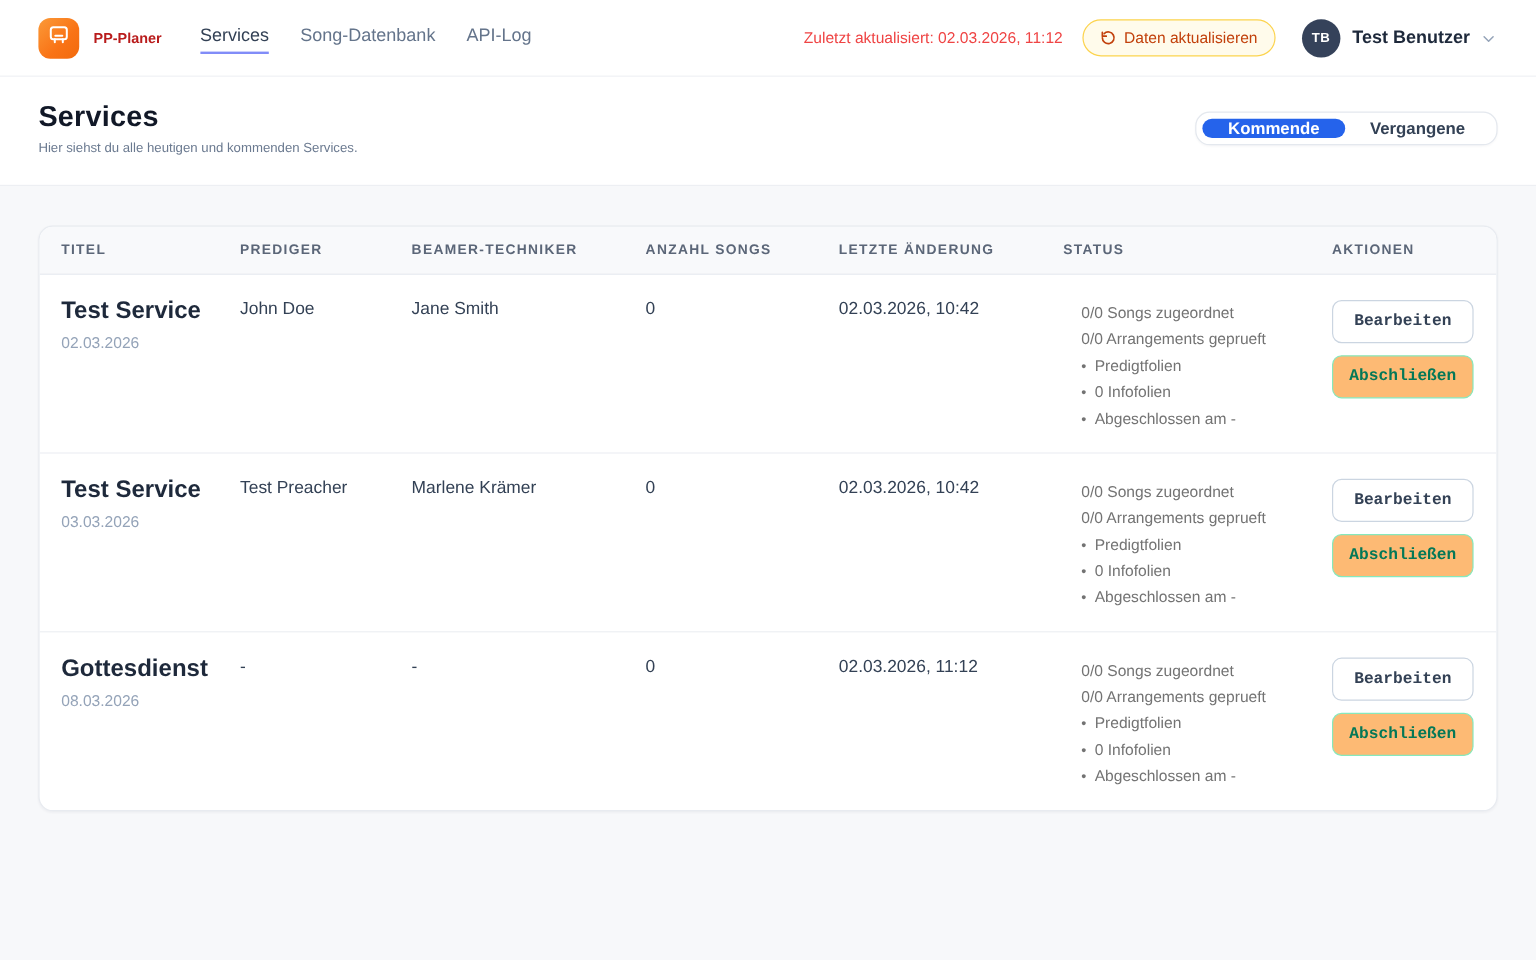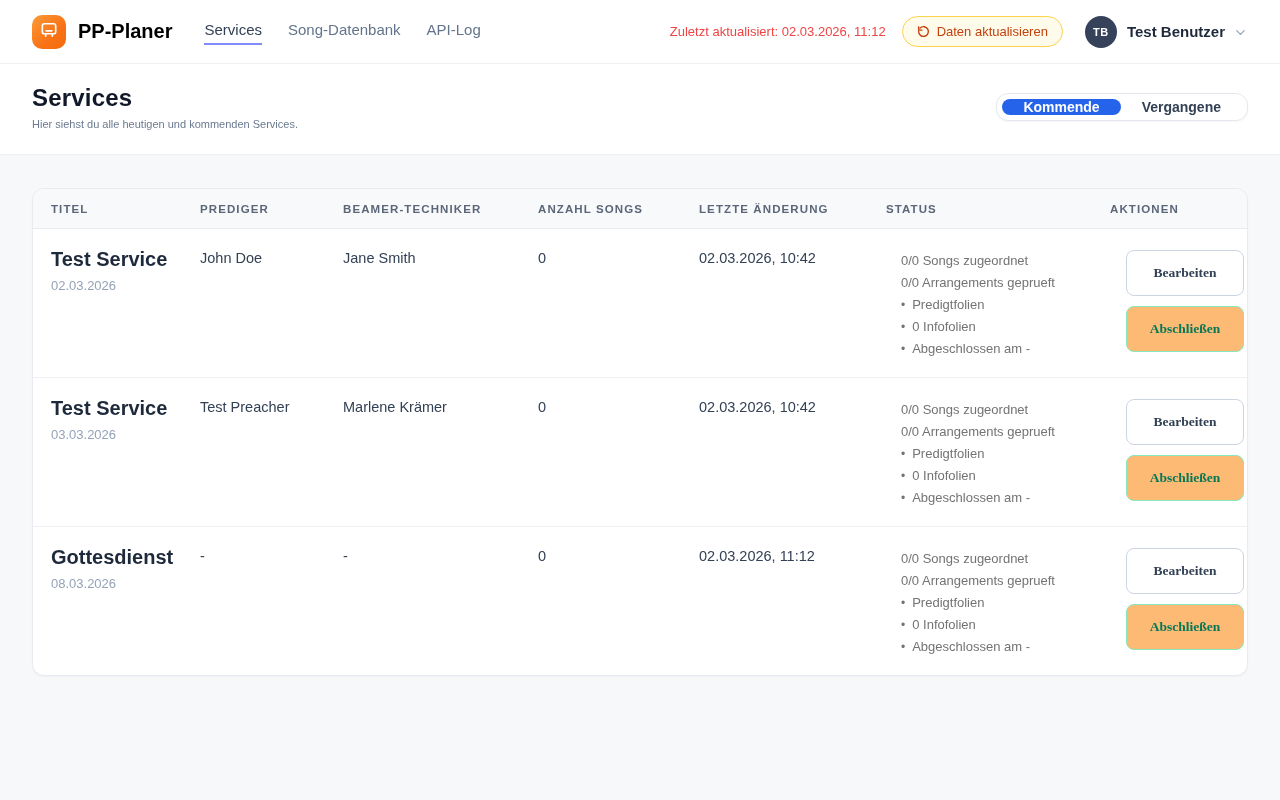--- a/index.html
+++ b/index.html
@@ -15,21 +15,21 @@
   .topbar {
     height:64px; background:#ffffff; border-bottom:1px solid #edeff3;
     display:flex; align-items:center; padding:0 32px;
   }
   .logo {
     width:34px; height:34px; border-radius:10px;
     background:linear-gradient(135deg,#fb9a38 0%,#f97316 60%,#f26a0c 100%);
     display:flex; align-items:center; justify-content:center; flex:0 0 auto;
   }
   .logo svg { width:20px; height:20px; }
-  .brand { font-size:20px; font-weight:700; color:#000000; margin-left:12px; }
+  .brand { font-size:12px; font-weight:700; color:#b91c1c; margin-left:12px; }
   .nav { display:flex; align-items:center; gap:26px; margin-left:32px; margin-top:2px; }
   .nav-link {
     font-size:15px; color:#64748b; text-decoration:none; cursor:pointer;
     padding-bottom:5px; border-bottom:2.5px solid transparent;
   }
   .nav-link.active { color:#334155; font-weight:500; border-bottom-color:#818cf8; }
   .topbar-right { margin-left:auto; display:flex; align-items:center; }
   .last-updated { font-size:13px; color:#ef4444; margin-right:16px; }
   .refresh-btn {
     display:flex; align-items:center; gap:7px;
@@ -87,21 +87,21 @@
   }
   .trow { border-bottom:1px solid #edeff3; padding-top:19px; padding-bottom:17px; min-height:137px; align-items:start; }
   .trow:last-child { border-bottom:none; }
   .cell-title { font-size:20px; font-weight:600; color:#1e293b; }
   .cell-date { font-size:13px; color:#94a3b8; margin-top:7px; }
   .cell-text { font-size:14.5px; color:#334155; padding-top:2px; }
   .status { font-size:13px; color:#737373; line-height:22px; padding-top:2px;margin-left:15px; }
   .status-bullets { list-style:none; }
   .status-bullets li::before { content:"•"; margin-right:7px; font-size:12px; }
   .actions { display:flex; flex-direction:column; gap:10px; padding-top:2px; padding-right:1px; }
-  .btn { height:46px; border-radius:8px; font-family:Liberation Serif, serif; font-size:13.5px; cursor:pointer; width:100%;margin-left:16px; }
+  .btn { height:36px; border-radius:8px; font-family:Liberation Mono, monospace; font-size:13.5px; cursor:pointer; width:100%; }
   .btn-edit { background:#ffffff; border:1px solid #cbd5e1; color:#334155; font-weight:600; }
   .btn-complete { background:#fdba74; border:1px solid #86e8bc; color:#047857; font-weight:700; }
 </style>
 </head>
 <body>
 
 <header class="topbar">
   <div class="logo">
     <span>
       <svg viewBox="0 0 24 24" fill="none" stroke="#ffffff" stroke-width="2" stroke-linecap="round" stroke-linejoin="round">

